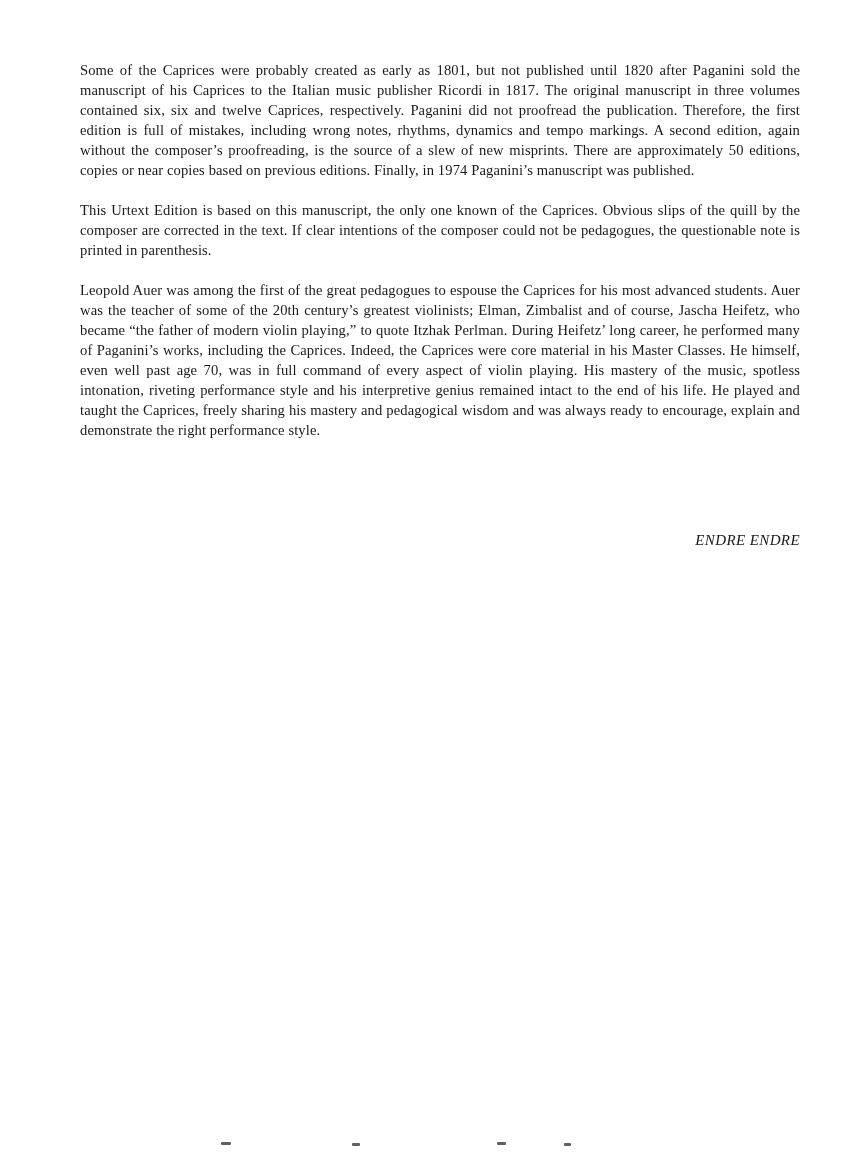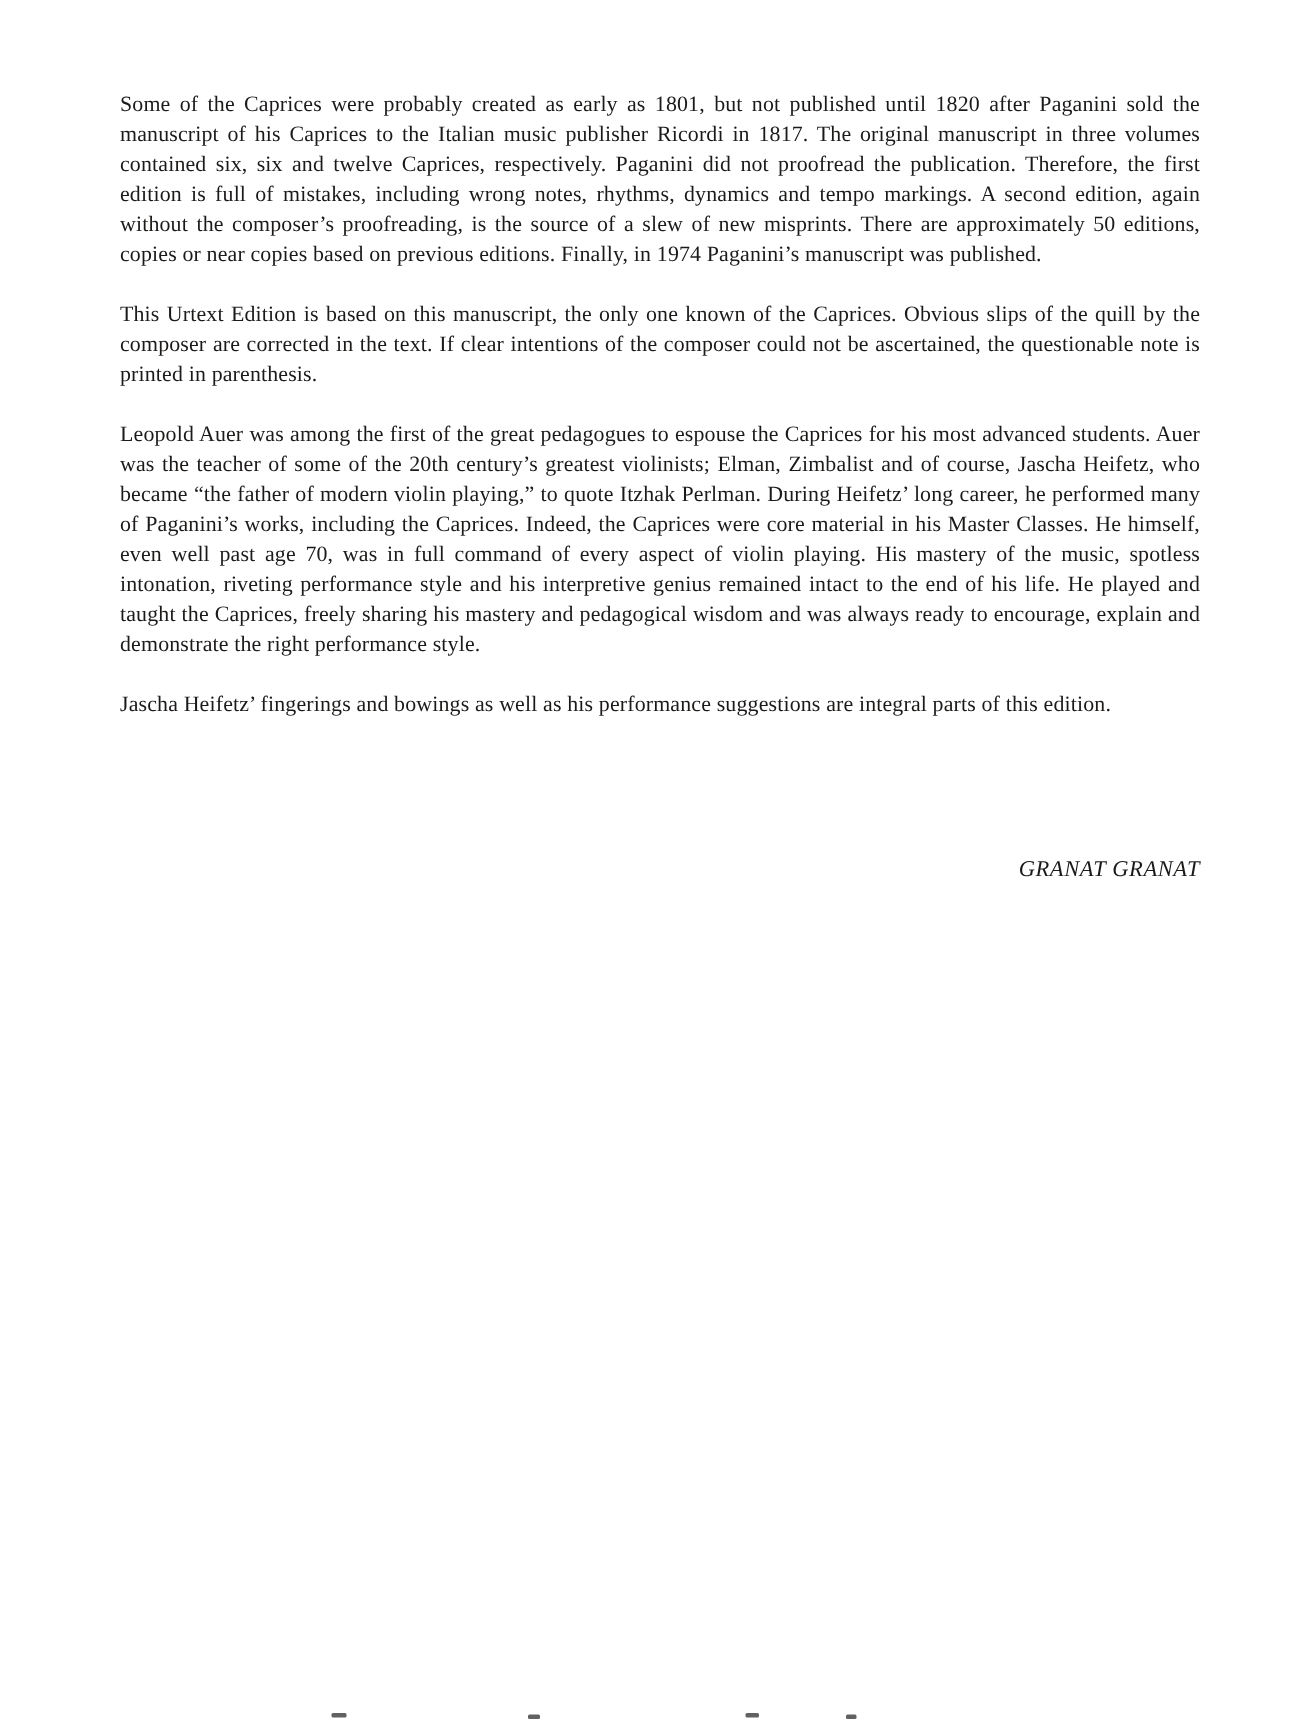--- a/index.html
+++ b/index.html
@@ -51,22 +51,21 @@
   .artifact.a2 { left: 344px; top: 1143px; width: 8px; }
   .artifact.a3 { left: 489px; top: 1142px; width: 9px; }
   .artifact.a4 { left: 556px; top: 1143px; width: 7px; }
 </style>
 </head>
 <body>
 
 <div class="page">
   <div class="content">
     <p>Some of the Caprices were probably created as early as 1801, but not published until 1820 after Paganini sold the manuscript of his Caprices to the Italian music publisher Ricordi in 1817. The original manuscript in three volumes contained six, six and twelve Caprices, respectively. Paganini did not proofread the publication.  Therefore, the first edition is full of mistakes, including wrong notes, rhythms, dynamics and tempo markings. A second edition, again without the composer’s proofreading, is the source of a slew of new misprints. There are approximately 50 editions, copies or near copies based on previous editions. Finally, in 1974 Paganini’s manuscript was published.</p>
-    <p>This Urtext Edition is based on this manuscript, the only one known of the Caprices. Obvious slips of the quill by the composer are corrected in the text. If clear intentions of the composer could not be ascertained, the questionable note is printed in parenthesis.</p>
+    <p>This Urtext Edition is based on this manuscript, the only one known of the Caprices. Obvious slips of the quill by the composer are corrected in the text. If clear intentions of the composer could not be pedagogues, the questionable note is printed in parenthesis.</p>
     <p>Leopold Auer was among the first  of the great pedagogues to  espouse the Caprices for his most advanced students. Auer was the teacher of some of the 20th century’s greatest violinists; Elman, Zimbalist and of course, Jascha Heifetz, who became “the father of modern violin playing,” to quote Itzhak Perlman.  During Heifetz’ long career, he performed many of Paganini’s works, including the Caprices. Indeed, the Caprices were core material in his Master Classes. He himself, even well past age 70, was in full command of every aspect of violin playing. His mastery of the music, spotless intonation, riveting performance style and his interpretive genius remained intact to the end of his life.  He played and taught the Caprices, freely sharing his mastery and pedagogical wisdom and was always ready to encourage, explain and demonstrate the right performance style.</p>
-    <p>Jascha Heifetz’ fingerings and bowings as well as his performance suggestions are integral parts of this edition.</p>
-    <div class="signature">GRANAT GRANAT</div>
+    <div class="signature">ENDRE ENDRE</div>
   </div>
   <div class="artifact a1"></div>
   <div class="artifact a2"></div>
   <div class="artifact a3"></div>
   <div class="artifact a4"></div>
 </div>
 
 </body></html>

